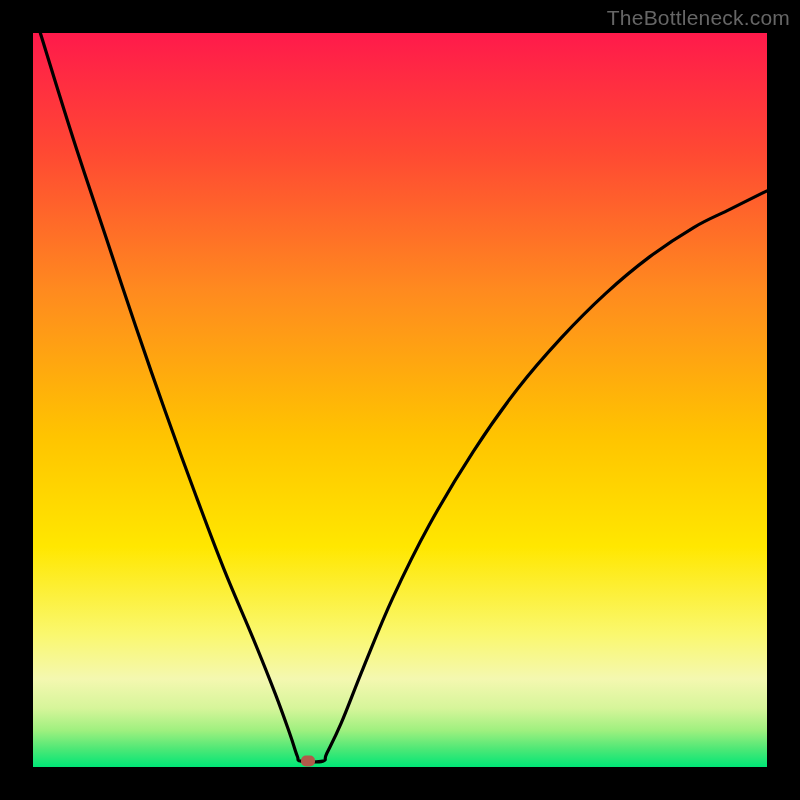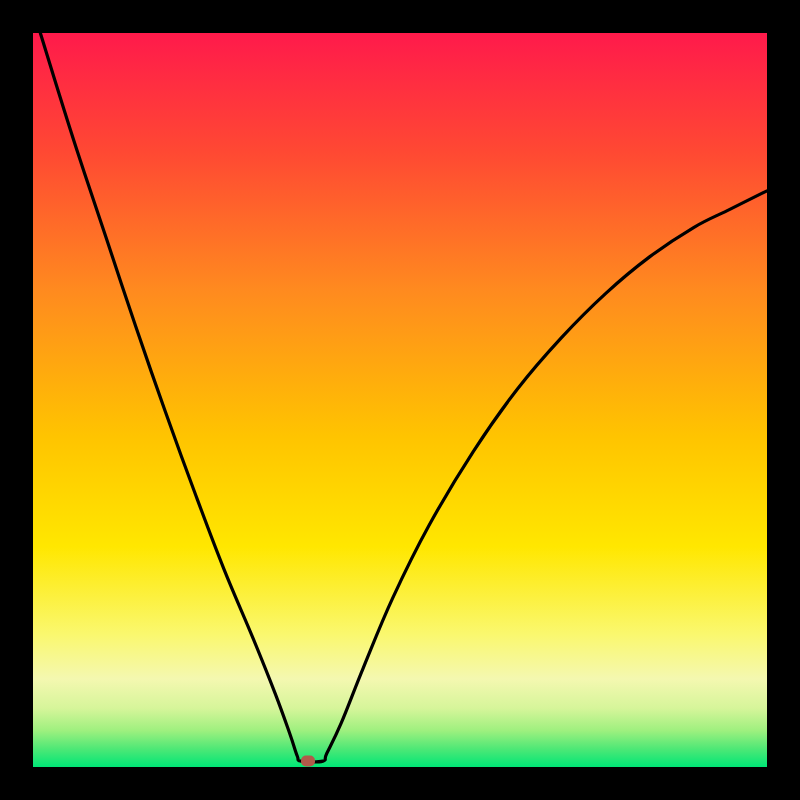--- a/index.html
+++ b/index.html
@@ -47,20 +47,21 @@
     width: 14px;
     height: 11px;
     border-radius: 5px;
     transform: translate(-50%, -50%);
   }
 </style>
 </head>
 <body>
 <div class="outer">
 
+  <div class="watermark">TheBottleneck.com</div>
 
   <div class="plot" id="plot" style="background: linear-gradient(rgb(255, 26, 75) 0%, rgb(255, 72, 51) 16%, rgb(255, 138, 31) 35%, rgb(255, 196, 0) 55%, rgb(255, 231, 0) 70%, rgb(250, 248, 111) 82%, rgb(244, 248, 176) 88%, rgb(214, 245, 154) 92%, rgb(159, 240, 127) 95%, rgb(79, 232, 118) 97.5%, rgb(0, 230, 118) 100%);">
     <svg class="curve" id="curve-svg" viewBox="0 0 734 734" preserveAspectRatio="none">
       <path id="curve-path" d="M 7.34 0.00 C 10.03 8.75 15.29 26.18 22.02 47.71 C 28.75 69.24 34.62 88.51 44.04 117.44 C 53.46 146.37 62.63 173.22 73.40 205.52 C 84.17 237.82 91.99 261.98 102.76 293.60 C 113.53 325.22 121.35 347.73 132.12 378.01 C 142.89 408.29 150.71 429.82 161.48 458.75 C 172.25 487.68 180.07 508.91 190.84 535.82 C 201.61 562.73 210.78 582.67 220.20 605.55 C 229.62 628.43 235.49 643.11 242.22 660.60 C 248.95 678.09 252.86 689.53 256.90 700.97 C 260.94 712.41 262.22 718.01 264.24 722.99 C 266.26 727.97 263.20 727.19 267.91 728.13 C 272.62 729.07 285.22 729.47 289.93 728.13 C 294.64 726.78 290.24 727.79 293.60 720.79 C 296.96 713.79 301.55 705.70 308.28 689.96 C 315.01 674.22 320.88 657.79 330.30 634.91 C 339.72 612.03 347.55 591.42 359.66 565.18 C 371.77 538.94 381.56 518.69 396.36 491.78 C 411.16 464.87 424.25 443.27 440.40 418.38 C 456.55 393.49 468.29 376.85 484.44 355.99 C 500.59 335.13 512.33 322.10 528.48 304.61 C 544.63 287.12 556.37 275.37 572.52 260.57 C 588.67 245.77 600.41 235.98 616.56 223.87 C 632.71 211.76 645.80 203.26 660.60 194.51 C 675.40 185.76 683.84 182.89 697.30 176.16 C 710.76 169.43 727.27 161.17 734.00 157.81 " fill="none" stroke="#000000" stroke-width="3.2" stroke-linecap="round" stroke-linejoin="round"></path>
     </svg>
     <div class="marker" id="marker" style="left: 275.25px; top: 728.128px; background: rgb(177, 90, 74);"></div>
   </div>
 
 </div>
 

